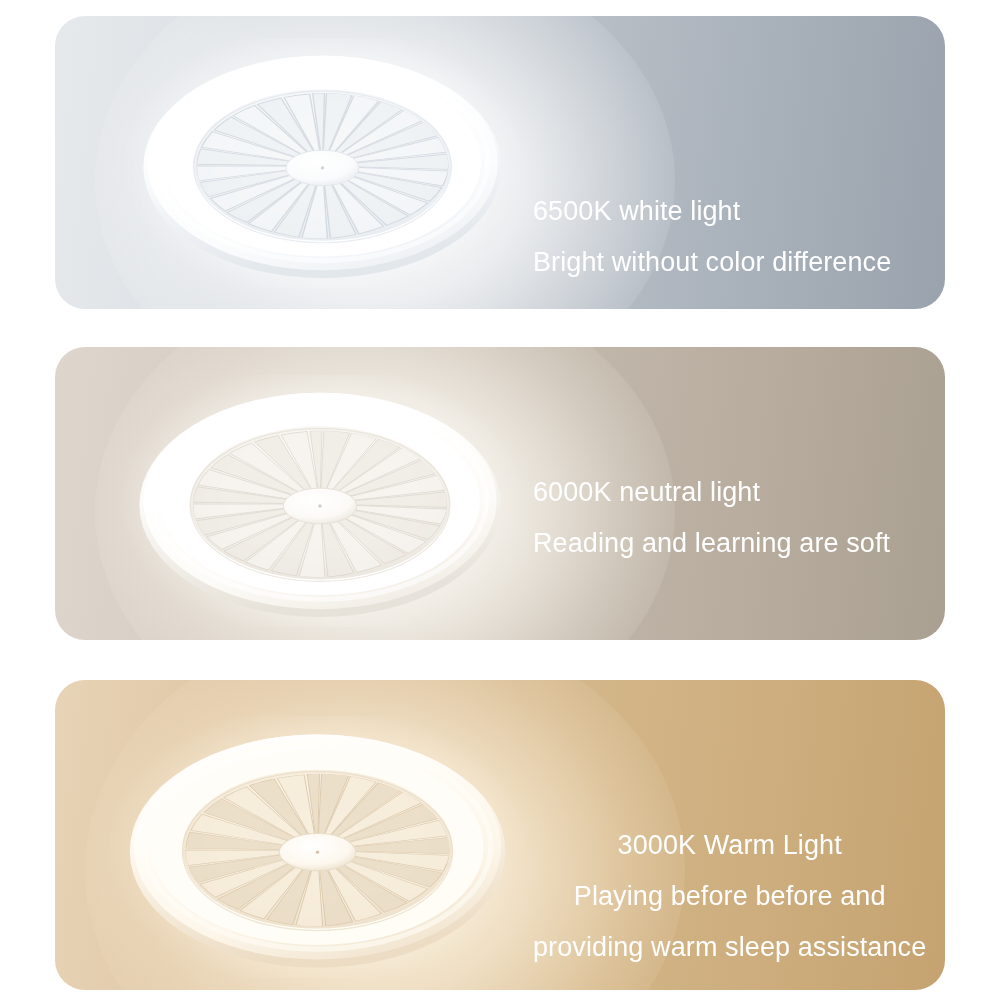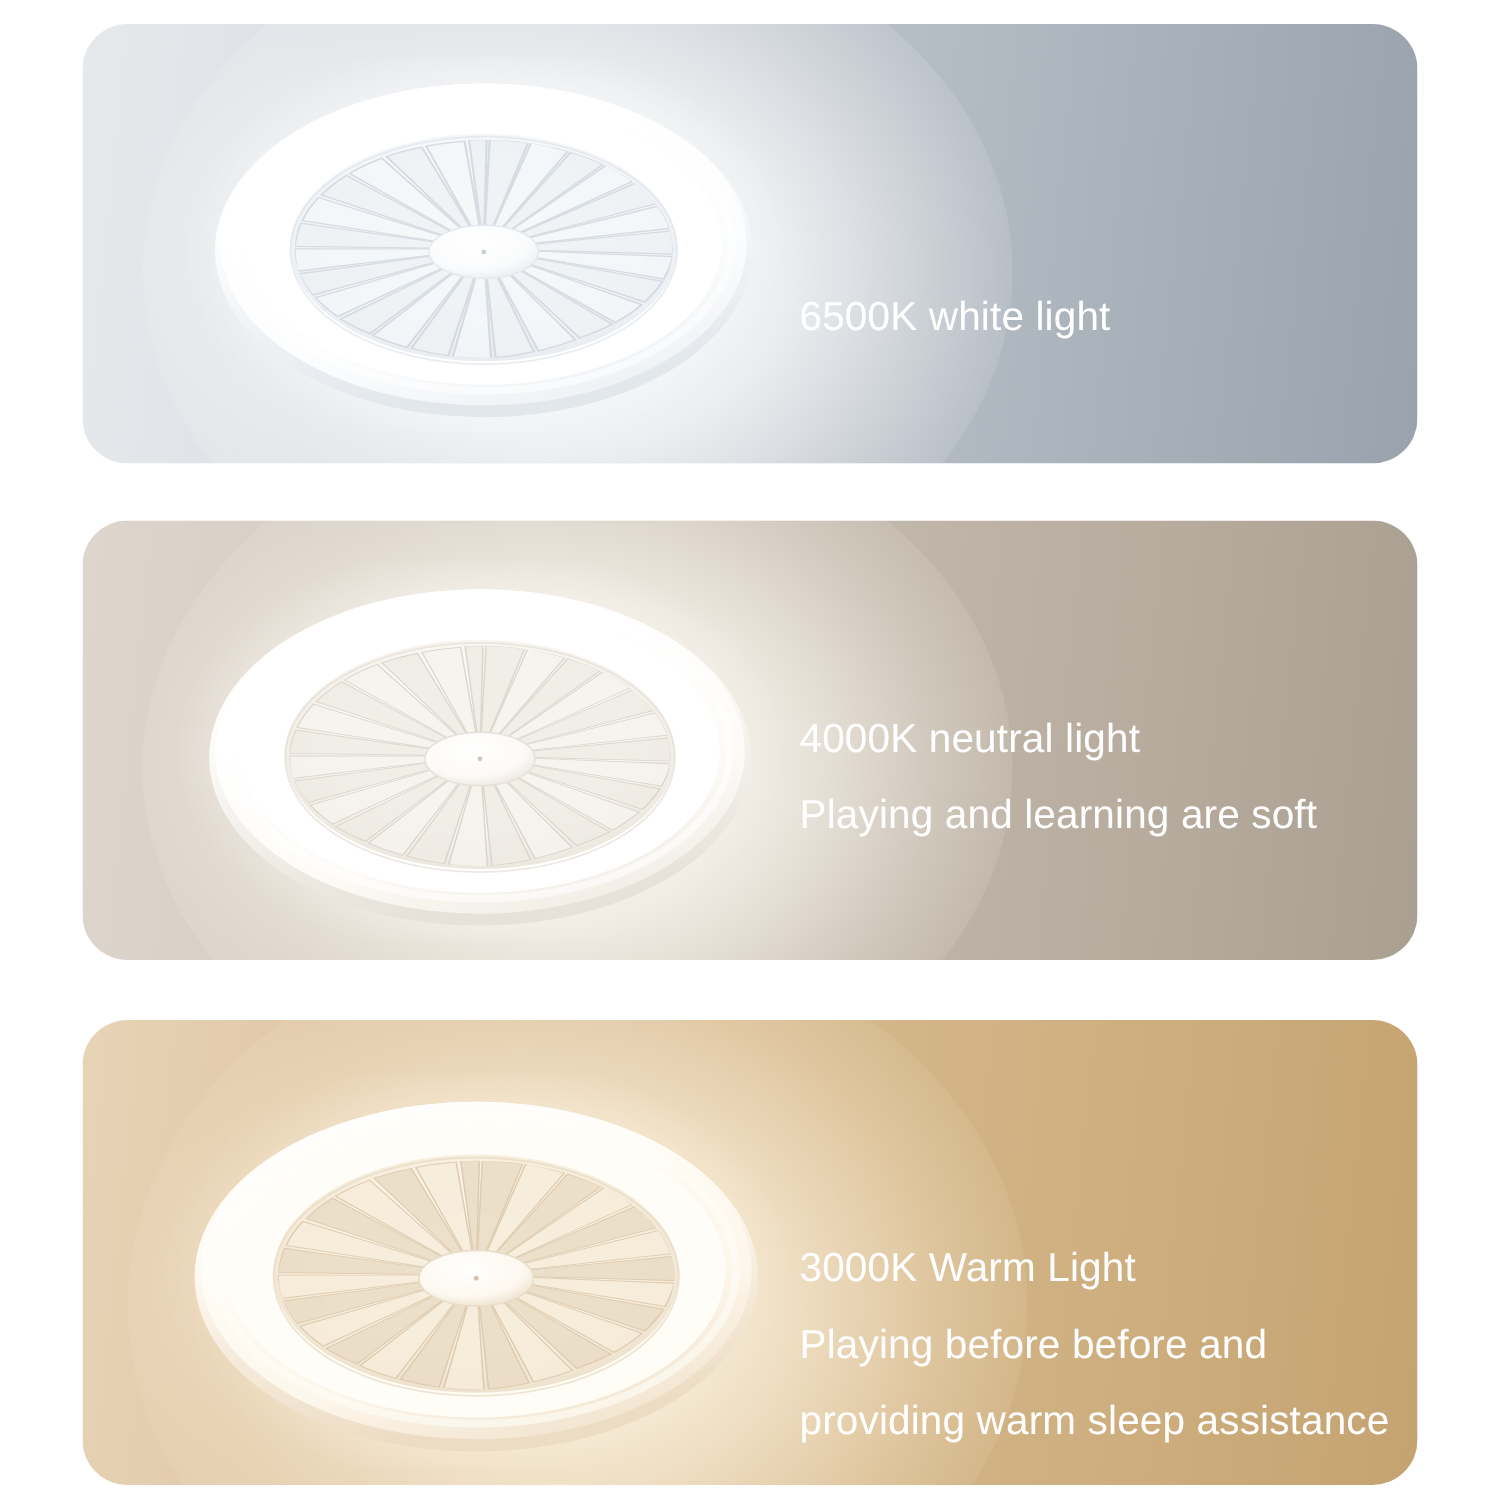--- a/index.html
+++ b/index.html
@@ -109,21 +109,21 @@
 
   .lamp svg { display: block; width: 100%; height: 100%; }
 
   
   .text-block {
     position: absolute;
     color: #ffffff;
   }
   .panel-1 .text-block { left: 478px; top: 170px; }
   .panel-2 .text-block { left: 478px; top: 120px; }
-  .panel-3 .text-block { left: 478px; top: 140px; }
+  .panel-3 .text-block { left: 478px; top: 140px; text-align: center; }
 
   .text-line {
     font-size: 27px;
     line-height: 51px;
     font-weight: 400;
     color: #ffffff;
     white-space: nowrap;
     letter-spacing: 0.1px;
   }
   .panel-3 .text-line { font-size: 27px; }
@@ -211,20 +211,21 @@
 
         <ellipse cx="200" cy="131" rx="131" ry="77" fill="none" stroke="#dfe4e9" stroke-width="1.2" opacity="0.7"></ellipse>
         <ellipse cx="200" cy="132" rx="37" ry="18" fill="url(#g1hub)" stroke="#e3e8ed" stroke-width="1"></ellipse>
         <circle cx="200" cy="132" r="1.6" fill="#c8d0d8"></circle>
         <ellipse cx="200" cy="126" rx="168" ry="100" fill="none" stroke="#ffffff" stroke-width="5" opacity="0.55"></ellipse>
       </svg>
     </div>
 
     <div class="text-block">
       <div class="text-line">6500K white light</div>
+      <div class="text-line">Bright without color difference</div>
     </div>
   </section>
 
   <section class="panel panel-2">
     <div class="panel-bg"></div>
     <div class="ambient"></div>
 
     <div class="lamp">
       <svg viewBox="0 0 400 254" xmlns="http://www.w3.org/2000/svg">
         <defs>
@@ -298,22 +299,22 @@
         </g>
 
         <ellipse cx="200" cy="131" rx="131" ry="77" fill="none" stroke="#e4ded4" stroke-width="1.2" opacity="0.7"></ellipse>
         <ellipse cx="200" cy="132" rx="37" ry="18" fill="url(#g2hub)" stroke="#e6e0d7" stroke-width="1"></ellipse>
         <circle cx="200" cy="132" r="1.6" fill="#cfc8bd"></circle>
         <ellipse cx="200" cy="126" rx="168" ry="100" fill="none" stroke="#ffffff" stroke-width="5" opacity="0.6"></ellipse>
       </svg>
     </div>
 
     <div class="text-block">
-      <div class="text-line">4000K neutral light</div>
-      <div class="text-line">Playing and learning are soft</div>
+      <div class="text-line">6000K neutral light</div>
+      <div class="text-line">Reading and learning are soft</div>
     </div>
   </section>
 
   <section class="panel panel-3">
     <div class="panel-bg"></div>
     <div class="ambient"></div>
 
     <div class="lamp">
       <svg viewBox="0 0 400 254" xmlns="http://www.w3.org/2000/svg">
         <defs>

